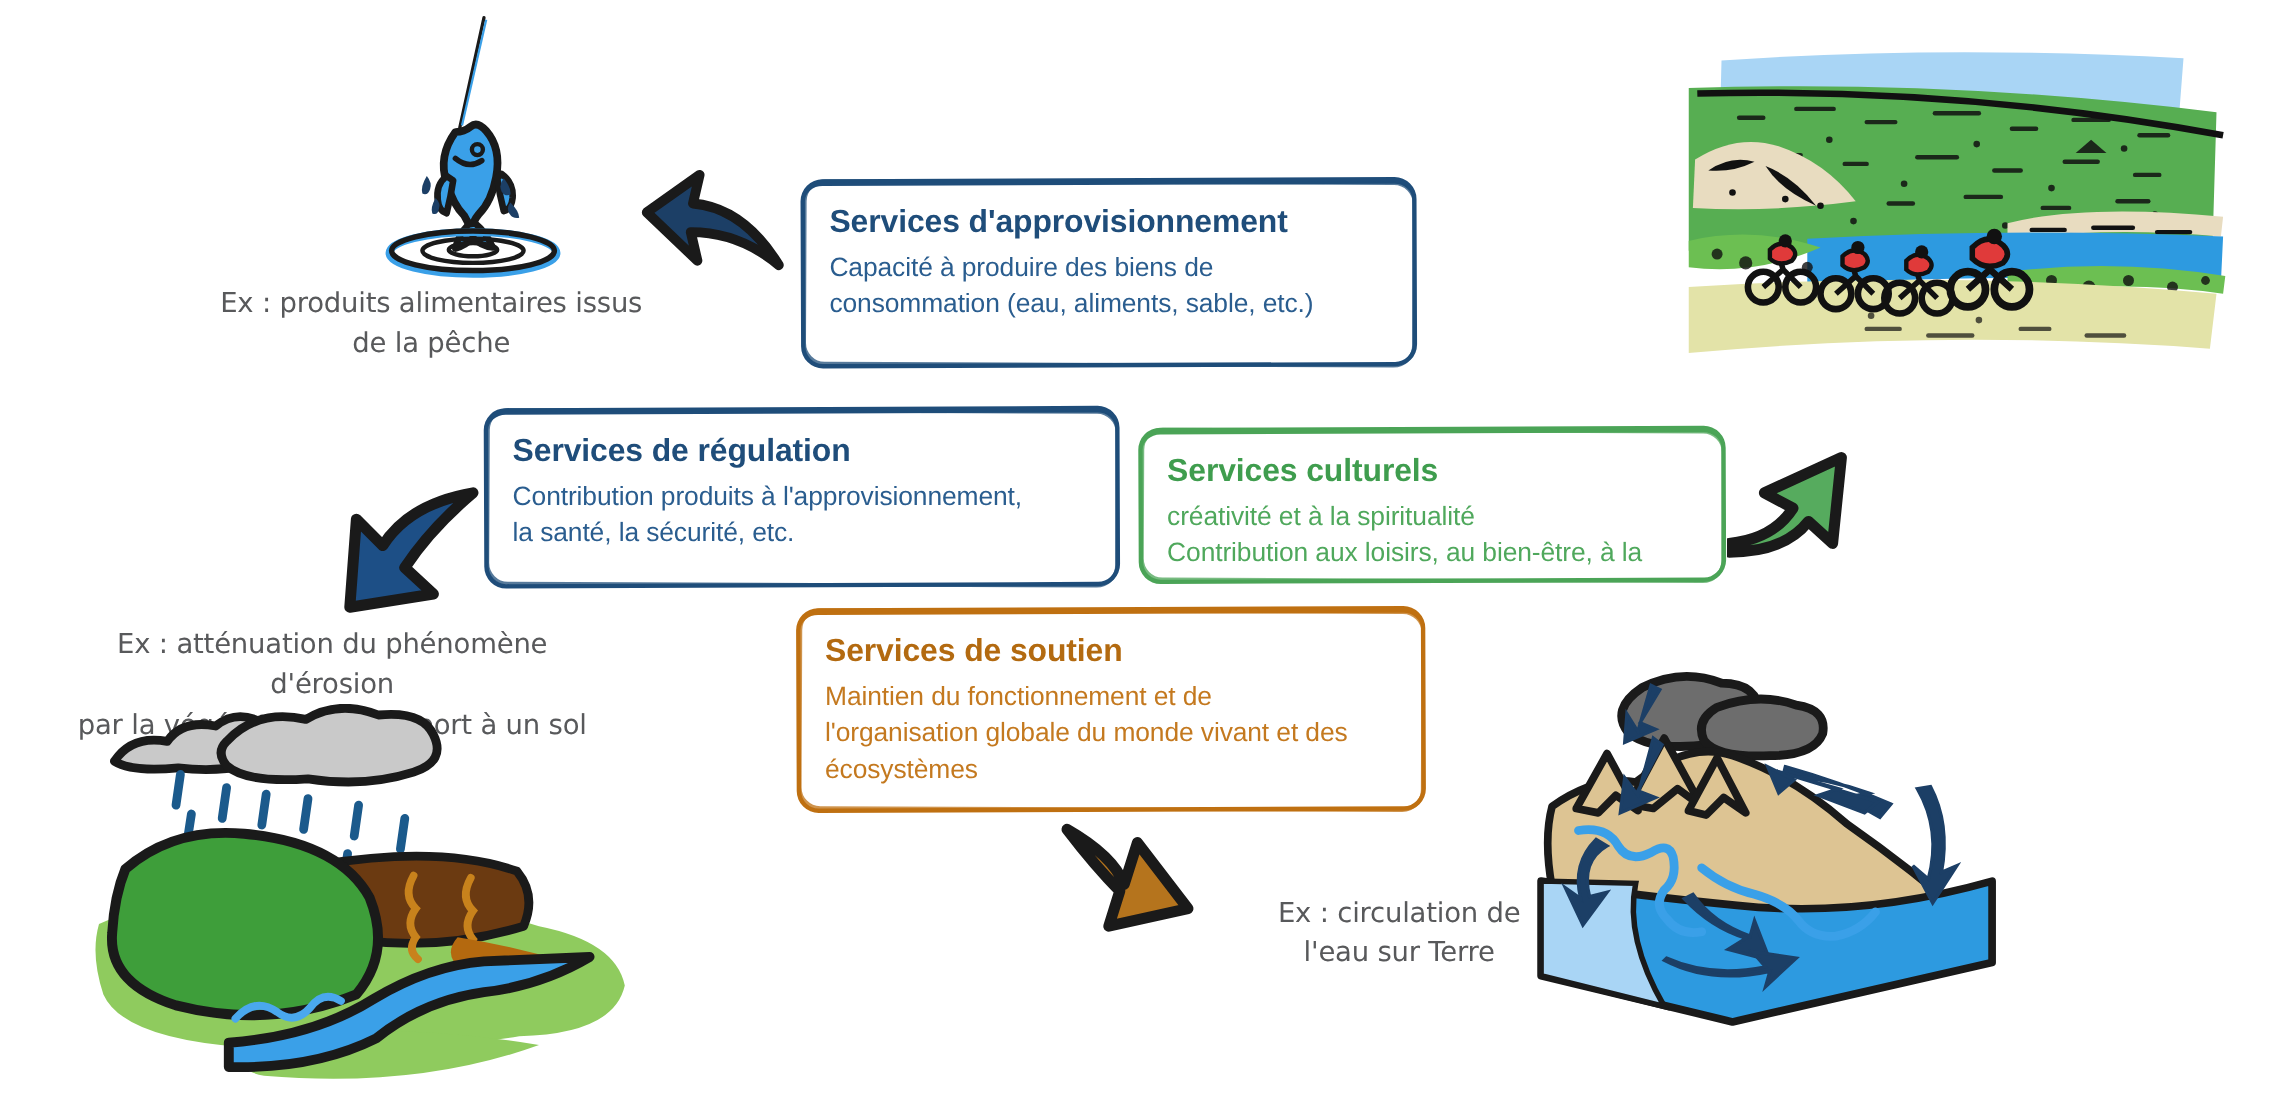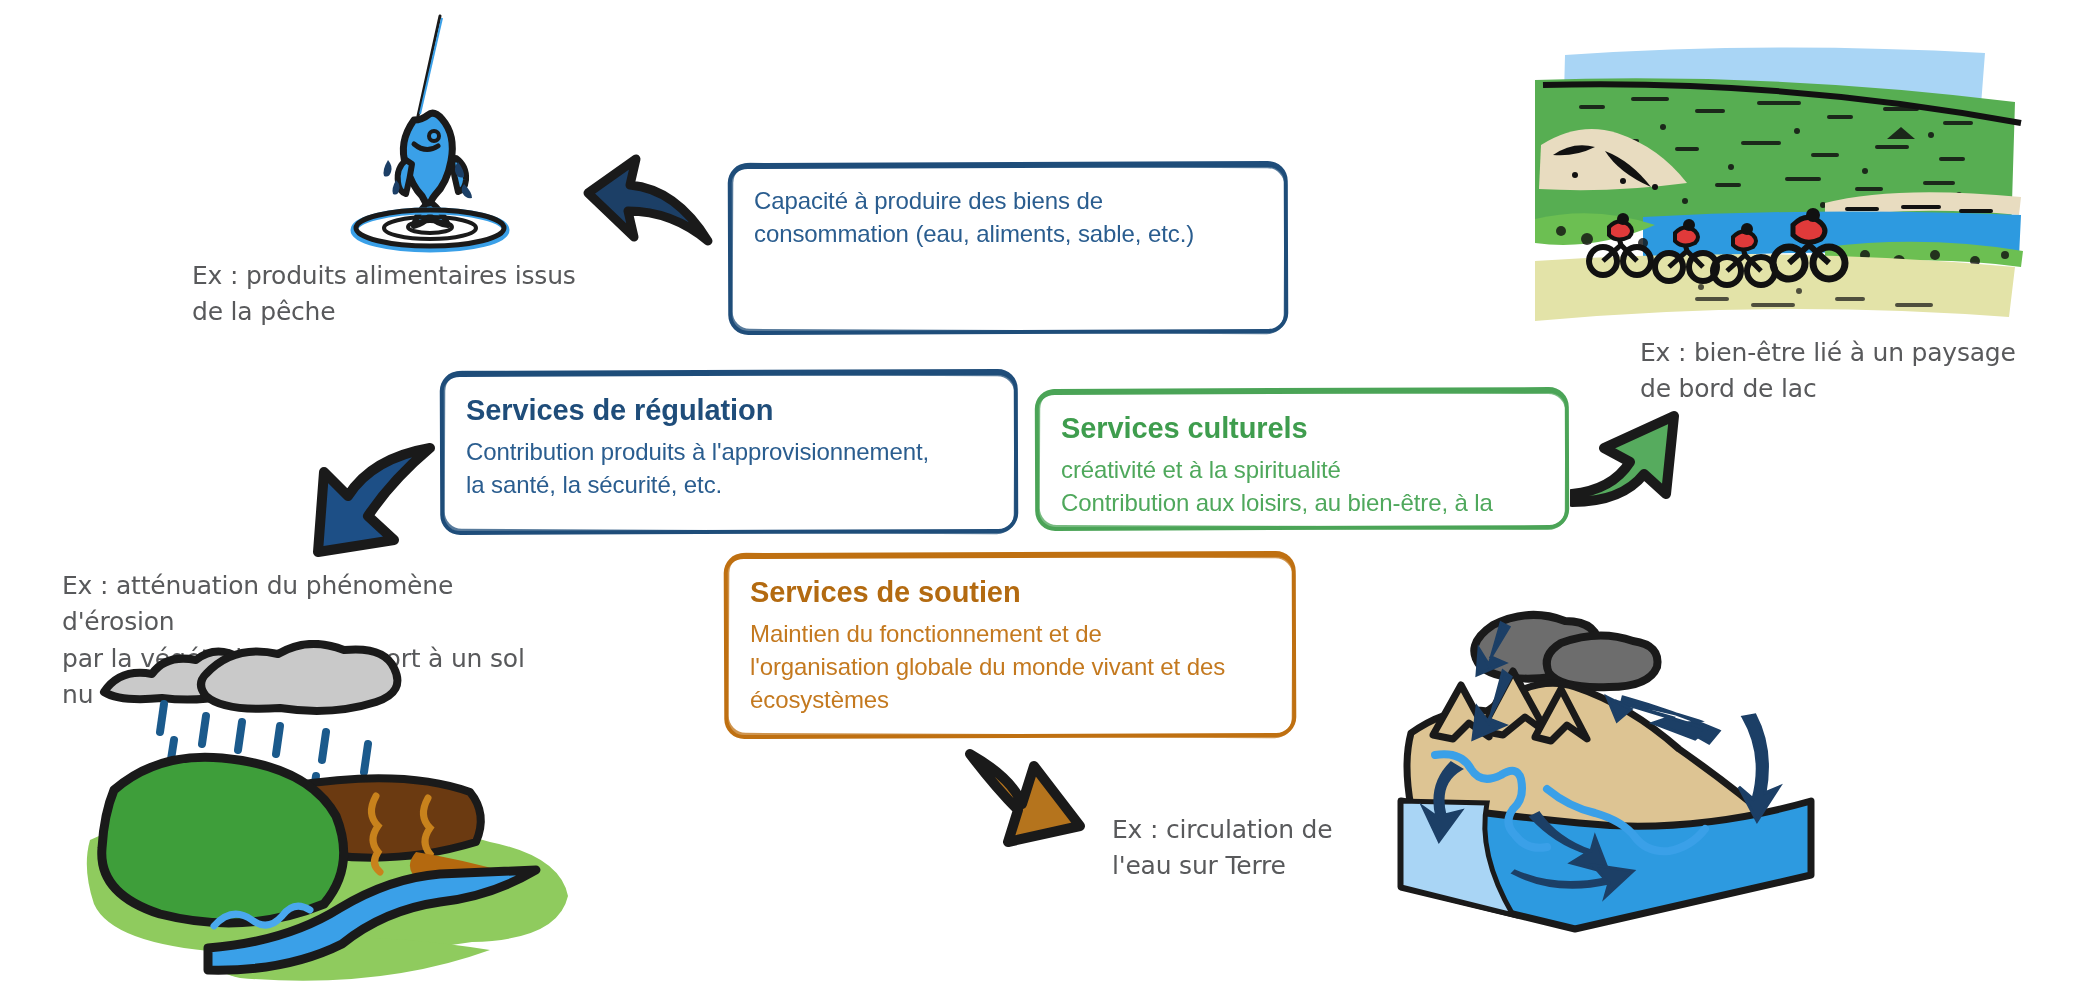--- a/index.html
+++ b/index.html
@@ -75,20 +75,21 @@
   .c-orange{ color: #bf7011; }
   .t-orange{ color: #b36a10; }
   .d-orange{ color: #c4791f; }
 
   
   .caption {
     position: absolute;
     font-size: 25px;
     line-height: 1.45;
     color: #58595b;
+    text-align: center;
     font-family: "DejaVu Sans", sans-serif;
     letter-spacing: -0.2px;
   }
 
   .illus { position: absolute; }
   .arrow { position: absolute; }
 </style>
 </head>
 <body>
 
@@ -123,20 +124,21 @@
     <div>Ex : produits alimentaires issus</div>
     <div>de la pêche</div>
   </div>
 
   <svg class="arrow" style="left:580px; top:145px;" width="140" height="110" viewBox="0 0 140 110">
     <path d="M8 48 L56 14 L50 40 Q96 44 128 96 Q92 66 48 66 L54 92 Z" fill="#1c3f66" stroke="#1a1a1a" stroke-width="9" stroke-linejoin="round"></path>
   </svg>
 
   <div class="svc-box" style="left:728px; top:162px; width:560px; height:172px;">
     <div class="hd c-blue"></div>
+    <div class="svc-title t-blue">Services d'approvisionnement</div>
     <div class="svc-desc d-blue">Capacité à produire des biens de</div>
     <div class="svc-desc d-blue">consommation (eau, aliments, sable, etc.)</div>
   </div>
 
   <svg class="illus" style="left:1535px; top:35px;" width="490" height="295" viewBox="0 0 490 295">
 
     <path d="M30 20 q200 -14 420 -2 l-6 78 q-210 -8 -416 4 z" fill="#a9d5f5"></path>
 
     <path d="M0 45 q240 -8 480 22 l-4 134 q-240 -26 -476 -8 z" fill="#57ae52"></path>
 
@@ -240,24 +242,20 @@
       <g transform="translate(248,184)">
         <circle cx="6" cy="44" r="16" fill="none" stroke="#111" stroke-width="7"></circle>
         <circle cx="46" cy="44" r="16" fill="none" stroke="#111" stroke-width="7"></circle>
         <path d="M6 44 L26 26 L46 44 M26 26 L22 10" stroke="#111" stroke-width="6" fill="none"></path>
         <path d="M10 6 q14 -14 28 -2 q8 8 0 16 q-16 8 -28 -4 z" fill="#e03a3a" stroke="#111" stroke-width="5"></path>
         <circle cx="30" cy="-4" r="7" fill="#111"></circle>
       </g>
     </g>
   </svg>
 
-  <div class="caption" style="left:1640px; top:335px; width:420px;">
-    <div>Ex : bien-être lié à un paysage</div>
-    <div>de bord de lac</div>
-  </div>
 
   <div class="svc-box" style="left:440px; top:370px; width:578px; height:164px;">
     <div class="hd c-blue"></div>
     <div class="svc-title t-blue">Services de régulation</div>
     <div class="svc-desc d-blue">Contribution produits à l'approvisionnement,</div>
     <div class="svc-desc d-blue">la santé, la sécurité, etc.</div>
   </div>
 
   <div class="svc-box" style="left:1035px; top:388px; width:534px; height:142px;">
     <div class="hd c-green"></div>

